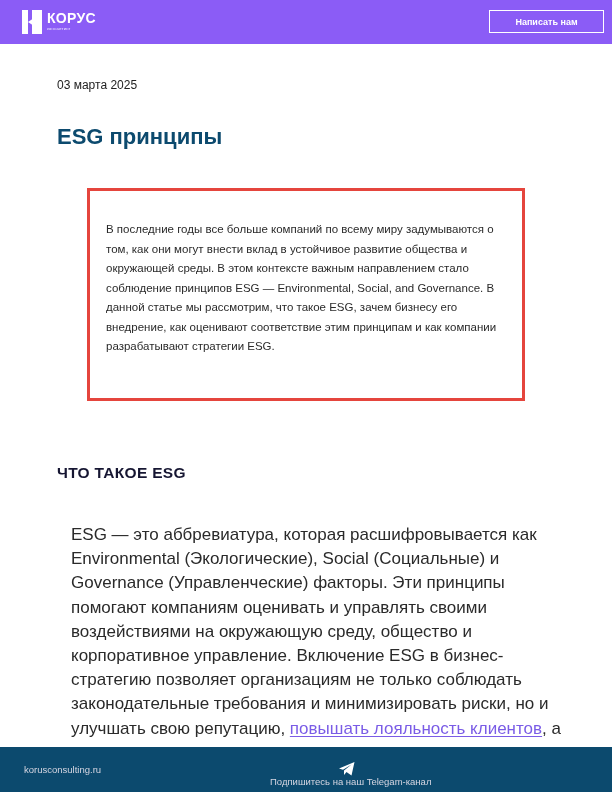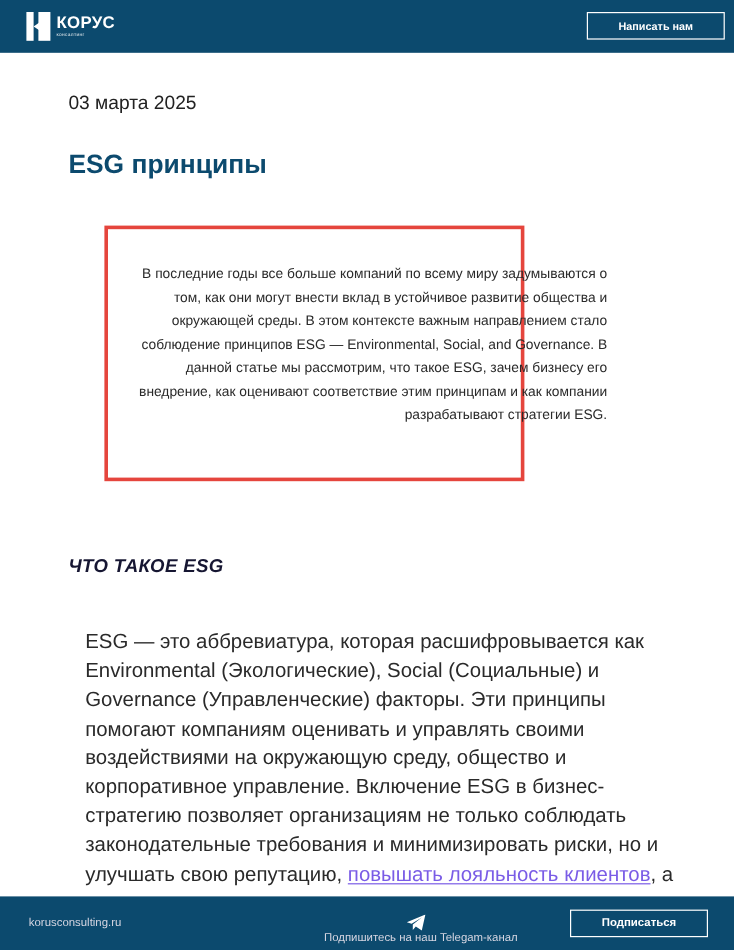--- a/index.html
+++ b/index.html
@@ -3,51 +3,50 @@
   <meta charset="utf-8">
   <style>
     html, body { margin: 0; padding: 0; }
     body {
       width: 612px; height: 792px; position: relative; overflow: hidden;
       background: #ffffff; font-family: "Liberation Sans", "DejaVu Sans", sans-serif;
       color: #1a1a1a;
     }
     .header {
       position: absolute; left: 0; top: 0; width: 612px; height: 44px;
-      background: #0c4a6e;
+      background: #8b5cf6;
     }
     .logo { position: absolute; left: 22px; top: 10px; display: flex; align-items: flex-start; }
     .logo-mark { width: 20px; height: 24px; position: relative; }
     .logo-mark .bar-l { position: absolute; left: 0; top: 0; width: 6px; height: 24px; background: #fff; }
     .logo-mark .bar-r { position: absolute; left: 10px; top: 0; width: 10px; height: 24px; background: #fff; }
     .logo-mark .notch { position: absolute; left: 6px; top: 8px; width: 6px; height: 8px; background: #fff;
       clip-path: polygon(100% 0, 0 50%, 100% 100%); }
     .logo-text { margin-left: 5px; display: flex; flex-direction: column; }
     .logo-title { color: #fff; font-weight: bold; font-size: 14px; letter-spacing: 0.3px; line-height: 16px; }
     .logo-sub { color: #fff; font-size: 4px; line-height: 6px; opacity: 0.9; letter-spacing: 0.3px; }
     .header-btn {
       position: absolute; left: 489px; top: 10px; width: 115px; height: 23px;
       border: 1.5px solid #ffffff; box-sizing: border-box; background: transparent;
       color: #fff; font-size: 9px; font-weight: bold; display: flex; align-items: center; justify-content: center;
       cursor: pointer;
     }
-    .date { position: absolute; left: 57px; top: 78px; font-size: 16px; color: #222; }
+    .date { position: absolute; left: 57px; top: 78px; font-size: 12px; color: #222; }
     .title { position: absolute; left: 57px; top: 124px; font-size: 22px; font-weight: bold; color: #0c4a6e; margin: 0; }
     .intro-box {
-      position: absolute; left: 87px; top: 188px; width: 350px; height: 213px;
-      border: 3px solid #e5453d; box-sizing: border-box; text-align: right;
+      position: absolute; left: 87px; top: 188px; width: 438px; height: 213px;
+      border: 3px solid #e5453d; box-sizing: border-box;
     }
     .intro-text {
       position: absolute; left: 16px; top: 29px; width: 400px;
       font-size: 11.5px; line-height: 19.5px; color: #2a2a2a; margin: 0;
     }
     .section-title {
       position: absolute; left: 57px; top: 464px; font-size: 15.5px; font-weight: bold; color: #161632; margin: 0;
       letter-spacing: 0.3px;
-      font-style: italic;
     }
     .body-text {
       position: absolute; left: 57px; top: 509px; width: 496px;
       font-size: 17px; line-height: 24.2px; color: #2a2a2a; margin: 14px;
     }
     .body-text a { color: #7a5ce6; text-decoration: underline; text-underline-offset: 2px; }
     .footer {
       position: absolute; left: 0; top: 747px; width: 612px; height: 45px; background: #0c4a6e;
     }
     .footer-site { position: absolute; left: 24px; top: 17px; color: #d6d6e2; font-size: 9.5px; }
@@ -90,14 +89,13 @@
 <p class="body-text"><span>ESG — это аббревиатура, которая расшифровывается как Environmental (Экологические), Social (Социальные) и Governance (Управленческие) факторы. Эти принципы помогают компаниям оценивать и управлять своими воздействиями на окружающую среду, общество и корпоративное управление. Включение ESG в бизнес-стратегию позволяет организациям не только соблюдать законодательные требования и минимизировать риски, но и улучшать свою репутацию, </span><a href="#">повышать лояльность клиентов</a><span>, а также привлекать инвестиции.</span></p>
 
 <div class="footer">
   <span class="footer-site">korusconsulting.ru</span>
   <div class="tg">
     <svg class="tg-icon" viewBox="0 0 16 14">
       <path d="M0 6.5 L15.5 0 L12.5 13.5 L7.5 10 L5 13 L5 8.5 L12.5 2.5 L4 7.8 Z" fill="#ffffff"></path>
     </svg>
     <span class="tg-text">Подпишитесь на наш Telegam-канал</span>
   </div>
-  <button class="footer-btn">Подписаться</button>
 </div>
 
 </body></html>

